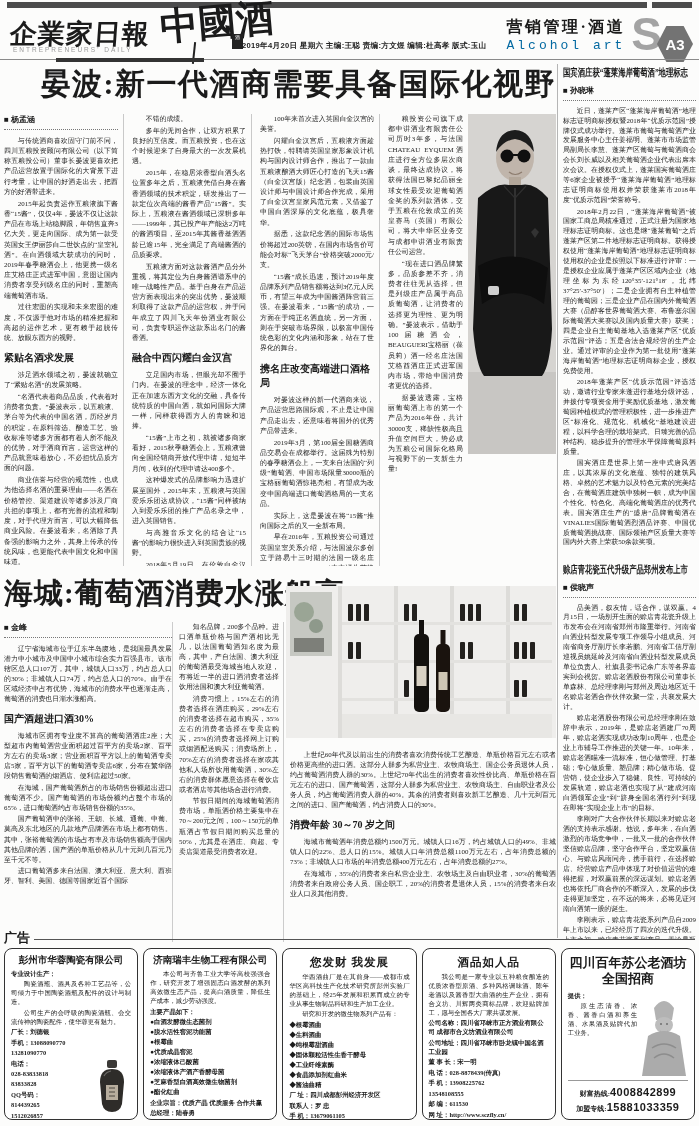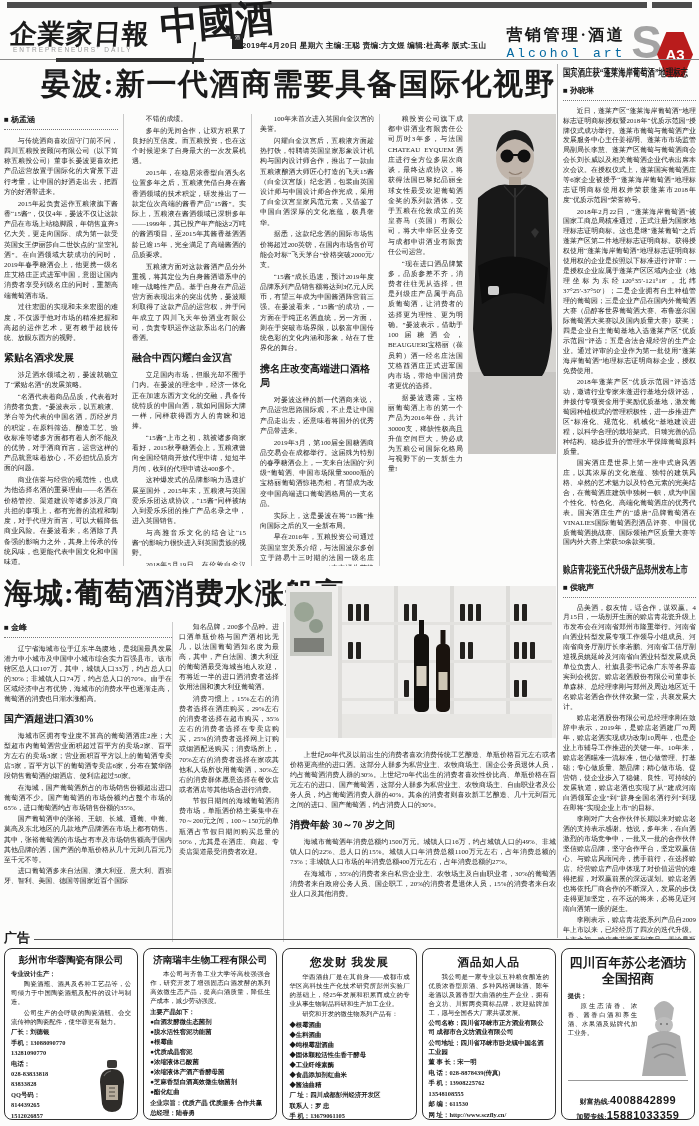--- a/index.html
+++ b/index.html
@@ -15,21 +15,21 @@
   .logo-en{position:absolute;left:13px;top:46px;font-size:6.5px;color:#9a9a9a;letter-spacing:2px;font-family:"Liberation Sans",sans-serif;}
   .logo-calli{position:absolute;left:160px;top:2px;font-size:38px;font-weight:900;font-family:cursive;transform:rotate(-5deg);line-height:1.1;}
   .logo-seal{position:absolute;left:232px;top:34px;width:11px;height:15px;background:#222;color:#fff;font-size:5px;text-align:center;line-height:7px;}
   .calli-stroke{position:absolute;left:193px;top:42px;width:2px;height:22px;background:#222;transform:rotate(6deg);}
   .dateline{position:absolute;left:242px;top:41px;font-size:7.6px;font-weight:bold;color:#222;letter-spacing:.3px;font-family:"Liberation Sans",sans-serif;}
   .mast-right{position:absolute;right:6px;top:8px;display:flex;align-items:center;}
   .sec-txt{text-align:right;margin-right:6px;}
   .sec-cn{font-size:16px;font-weight:900;letter-spacing:2.5px;margin-left:11px;}
   .sec-en{font-size:13px;color:#0369a1;letter-spacing:3px;font-family:"Liberation Mono","DejaVu Sans Mono",monospace;}
   .sec-s{font-size:46px;font-weight:900;color:#a3a3a3;line-height:.85;font-family:"Liberation Sans",sans-serif;}
-  .sec-badge{width:36px;height:45px;margin-left:-5px;margin-top:24px;background:#b91c1c;color:#fff;
+  .sec-badge{width:36px;height:36px;margin-left:-5px;margin-top:18px;background:#737373;color:#fff;
     clip-path:polygon(26% 0,74% 0,100% 50%,74% 100%,26% 100%,0 50%);
     display:flex;align-items:center;justify-content:center;font-size:15px;font-weight:900;font-family:"Liberation Sans",sans-serif;}
   .mast-rule{position:absolute;top:59px;left:0;width:699px;border-top:1.5px solid #8a8a8a;}
   .mast-rule-dark{position:absolute;top:58px;left:56px;width:148px;height:3.5px;background:#333;}
 
   
   .para{text-align:justify;text-indent:2em;margin:0 0 1.5px;}
   h3.subhead{font-size:10px;font-weight:900;margin:8px 0 4px;text-indent:0;}
   .byline{font-size:8px;font-weight:bold;border-bottom:1px dotted #777;padding-bottom:3px;margin:0 0 6px;font-family:"Liberation Sans",sans-serif;}
 
@@ -70,21 +70,21 @@
   .ad-title{font-size:9.5px;font-weight:900;text-align:center;margin:0 0 3px;}
   .ad-title-big{font-size:11.5px;font-weight:900;text-align:center;margin:0 0 3px;letter-spacing:1px;}
   .bline{font-weight:bold;margin:2px 0 1px;text-indent:0;}
   .bullet{font-weight:bold;margin:1px 0;text-indent:0;}
   .contact{font-weight:bold;margin:1.5px 0;text-indent:0;}
   .jar{position:absolute;right:4px;bottom:5px;width:42px;height:56px;}
   .ad5-title{font-size:13px;font-weight:900;text-align:center;line-height:1.25;margin:1px 0 4px;}
   .provide{font-weight:bold;margin:2px 0;}
   .statue{float:right;width:48px;height:86px;margin:0 0 2px 3px;}
   .ad5-body{text-align:justify;text-indent:2em;}
-  .hotlines{border-top:1px solid #999;margin-top:21px;padding-top:12px;clear:both;}
+  .hotlines{border-top:1px solid #999;margin-top:21px;padding-top:4px;clear:both;}
   .hotline{display:flex;align-items:baseline;justify-content:center;}
   .hot-label{font-size:7px;font-weight:bold;}
   .hot-num{font-size:11px;font-weight:900;font-family:"Liberation Sans",sans-serif;letter-spacing:.5px;}
 </style>
 </head>
 <body>
 
 <div class="topbar"></div>
 <div class="topbar2"></div>
 <div class="logo-cn">企業家日報</div>

